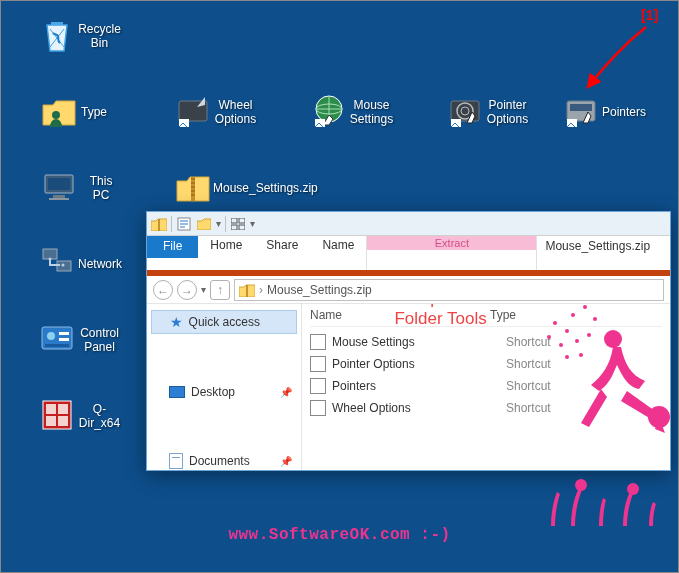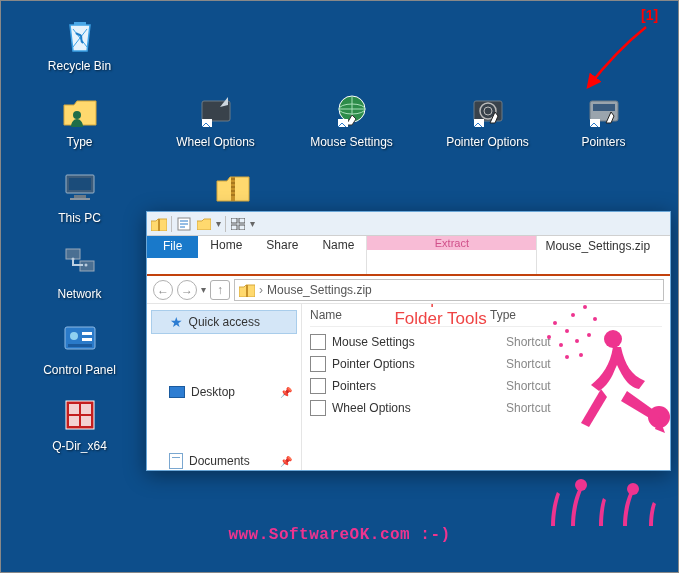--- a/index.html
+++ b/index.html
@@ -11,21 +11,20 @@
     font-size: 12px;
     color: #fff;
     position: relative;
     overflow: hidden;
     border: 1px solid #888;
   }
   .desktop-icon {
     position: absolute;
     width: 85px;
     display: flex;
-    flex-direction: column;
     align-items: center;
     cursor: pointer;
     text-align: center;
   }
   .desktop-icon .ico-box {
     width: 44px;
     height: 44px;
     display: flex;
     align-items: center;
     justify-content: center;
@@ -67,21 +66,21 @@
     border-bottom: 1px solid #d0d0d0;
     display: flex;
     align-items: center;
     padding: 0 4px;
     gap: 4px;
   }
   .qat .ico16 { width:16px; height:16px; display:flex; align-items:center; justify-content:center;}
   .ribbon-area {
     display: flex;
     height: 40px;
-    border-bottom: 2px solid #c2410c;
+    border-bottom: 6px solid #c2410c;
     background: #fff;
   }
   .ribbon-left {
     display: flex;
     align-items: flex-start;
   }
   .file-tab {
     background: #1979ca;
     color: #fff;
     height: 22px;

